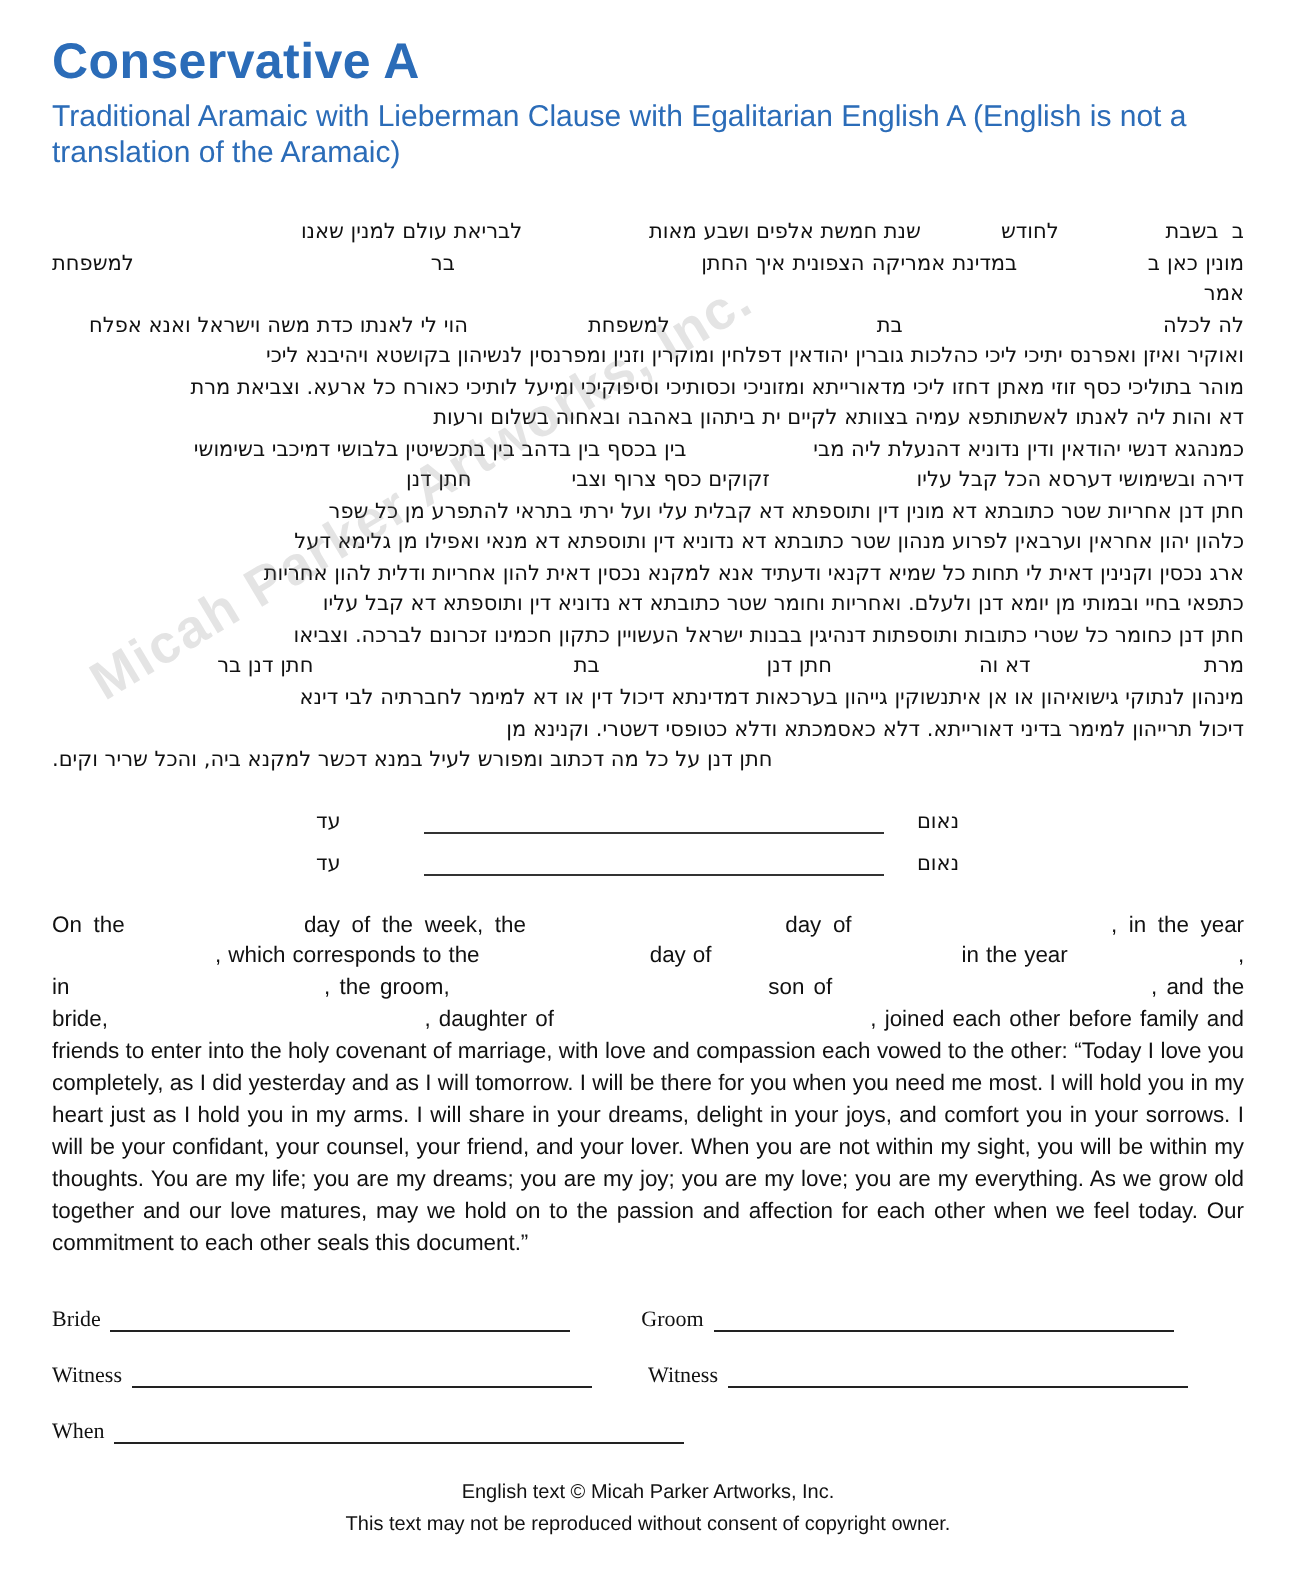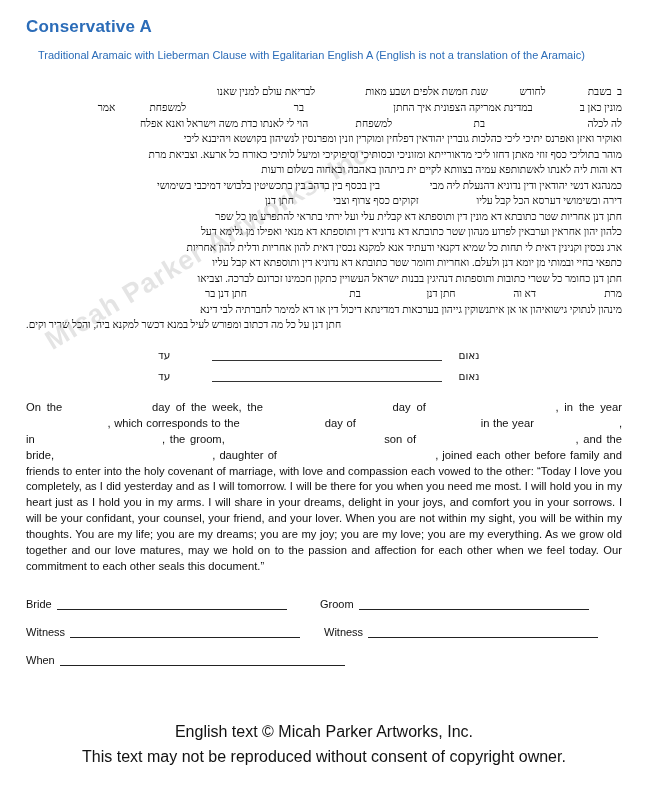--- a/index.html
+++ b/index.html
@@ -21,31 +21,31 @@
     height: 792px;
     box-sizing: border-box;
     padding: 0;
   }
   
   .header {
     padding: 18px 26px 0 26px;
   }
   .doc-title {
     color: #2b6cb8;
-    font-size: 17px;
+    font-size: 25px;
     font-weight: bold;
     letter-spacing: 0.2px;
     line-height: 1.1;
     margin: 0 0 4px 0;
   }
   .doc-subtitle {
     color: #2b6cb8;
-    font-size: 11px;
+    font-size: 15px;
     line-height: 1.25;
-    margin: 12px;
+    margin: 0;
   }
 
   
   .watermark {
     position: absolute;
     left: 40px;
     top: 330px;
     width: 420px;
     transform: rotate(-31deg);
     transform-origin: left top;
@@ -64,21 +64,20 @@
     direction: rtl;
     text-align: justify;
     font-size: 10.5px;
     line-height: 1.48;
     color: #111;
     font-family: "DejaVu Sans", sans-serif;
   }
   .hebrew-block .hline {
     display: block;
     white-space: pre-wrap;
-    font-family: Liberation Serif, serif;
   }
   .hebrew-block .hline.center {
     text-align: left;
   }
 
   
   .heb-sig-area {
     margin: 16px 26px 0 26px;
     direction: rtl;
     font-family: "DejaVu Sans", sans-serif;
@@ -125,20 +124,21 @@
   }
   .sig-row {
     display: flex;
     align-items: flex-end;
     margin-bottom: 15px;
   }
   .sig-cell {
     display: flex;
     align-items: flex-end;
     flex: 1 1 auto;
+    font-family: Liberation Serif, serif;
   }
   .sig-cell .sig-label {
     font-size: 11px;
     padding-right: 5px;
     white-space: nowrap;
   }
   .sig-cell .sig-rule {
     flex: 1 1 auto;
     border-bottom: 1px solid #222;
     height: 12px;
@@ -147,21 +147,21 @@
   .sig-cell.half .sig-rule { max-width: 230px; }
   .sig-row.single .sig-cell .sig-rule { max-width: 285px; }
 
   
   .footer {
     position: absolute;
     left: 0;
     right: 0;
     bottom: 22px;
     text-align: center;
-    font-size: 16px;
+    font-size: 10px;
     color: #111;
     line-height: 1.55;
   }
 </style>
 </head>
 <body>
 
 <div class="page">
 
   <div class="header">
@@ -180,20 +180,21 @@
     <span class="hline">דא והות ליה לאנתו לאשתותפא עמיה בצוותא לקיים ית ביתהון באהבה ובאחוה בשלום ורעות</span>
     <span class="hline">כמנהגא דנשי יהודאין ודין נדוניא דהנעלת ליה מבי                   בין בכסף בין בדהב בין בתכשיטין בלבושי דמיכבי בשימושי</span>
     <span class="hline">דירה ובשימושי דערסא הכל קבל עליו                      זקוקים כסף צרוף וצבי               חתן דנן</span>
     <span class="hline">חתן דנן אחריות שטר כתובתא דא מונין דין ותוספתא דא קבלית עלי ועל ירתי בתראי להתפרע מן כל שפר</span>
     <span class="hline">כלהון יהון אחראין וערבאין לפרוע מנהון שטר כתובתא דא נדוניא דין ותוספתא דא מנאי ואפילו מן גלימא דעל</span>
     <span class="hline">ארג נכסין וקנינין דאית לי תחות כל שמיא דקנאי ודעתיד אנא למקנא נכסין דאית להון אחריות ודלית להון אחריות</span>
     <span class="hline">כתפאי בחיי ובמותי מן יומא דנן ולעלם. ואחריות וחומר שטר כתובתא דא נדוניא דין ותוספתא דא קבל עליו</span>
     <span class="hline">חתן דנן כחומר כל שטרי כתובות ותוספתות דנהיגין בבנות ישראל העשויין כתקון חכמינו זכרונם לברכה. וצביאו</span>
     <span class="hline">מרת                          דא וה                      חתן דנן                         בת                                       חתן דנן בר</span>
     <span class="hline">מינהון לנתוקי גישואיהון או אן איתנשוקין גייהון בערכאות דמדינתא דיכול דין או דא למימר לחברתיה לבי דינא</span>
+    <span class="hline">דיכול תרייהון למימר בדיני דאורייתא. דלא כאסמכתא ודלא כטופסי דשטרי. וקנינא מן</span>
     <span class="hline center">חתן דנן על כל מה דכתוב ומפורש לעיל במנא דכשר למקנא ביה, והכל שריר וקים.</span>
   </div>
 
   <div class="heb-sig-area">
     <div class="heb-sig-row">
       <div class="lbl">נאום</div>
       <div class="rule"></div>
       <div class="lbl2">עד</div>
     </div>
     <div class="heb-sig-row">

